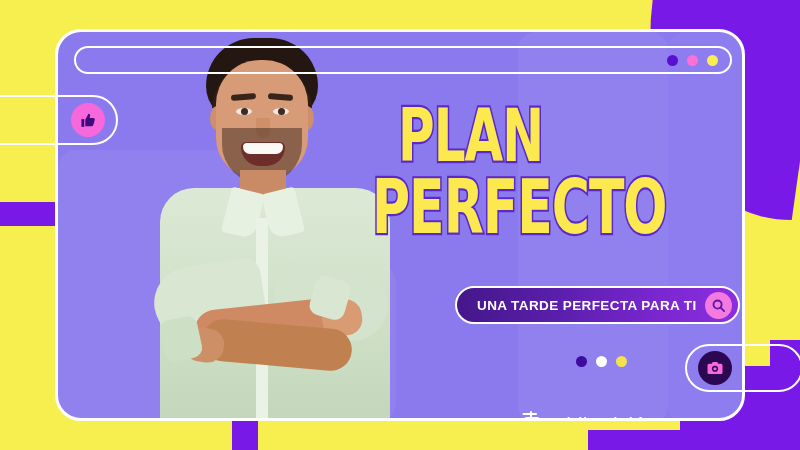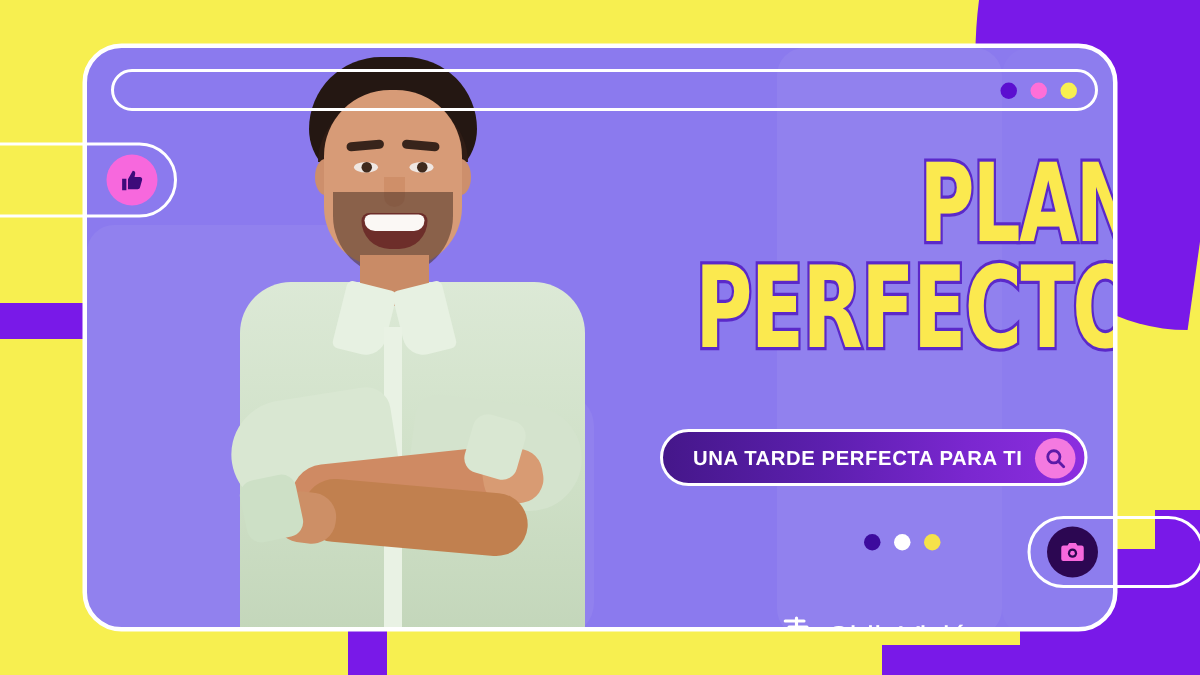--- a/index.html
+++ b/index.html
@@ -135,42 +135,42 @@
     background:#c1804f; border-radius:24px; transform:rotate(5deg);
   }
   .hand-a { position:absolute; left:224px; top:268px; width:40px; height:36px; background:#d89b73; border-radius:16px; transform:rotate(-10deg); }
   .hand-b { position:absolute; left:86px; top:296px; width:40px; height:34px; background:#cd8f66; border-radius:16px; transform:rotate(8deg); }
   .cuff-a { position:absolute; left:214px; top:246px; width:36px; height:40px; background:#d9e7d2; border-radius:10px; transform:rotate(16deg); }
   .cuff-b { position:absolute; left:64px; top:286px; width:38px; height:42px; background:#cde0c6; border-radius:10px; transform:rotate(-12deg); }
   .pocket { position:absolute; left:196px; top:250px; width:44px; height:34px; border:2px solid rgba(150,175,140,.5); border-radius:4px; }
 
   
   .headline {
-    position:absolute; left:340px; top:72px; width:360px;
-    z-index:7; text-align:right;
+    position:absolute; left:314px; top:72px; width:360px;
+    z-index:7; text-align:left;
   }
   .hl-line {
     font-family:"DejaVu Sans", sans-serif;
     font-weight:bold;
     color:#fbe94f;
     -webkit-text-stroke:3px #5b29c9;
     paint-order:stroke fill;
     line-height:.88;
     letter-spacing:-1px;
     text-transform:uppercase;
     transform:scaleY(1.45);
     transform-origin:top center;
     display:block;
   }
   .hl-1 { font-size:50px; margin-left:26px; }
   .hl-2 { font-size:52px; margin-top:27px; }
 
   
   .pill {
-    position:absolute; left:382px; top:254px;
+    position:absolute; left:397px; top:254px;
     width:285px; height:38px;
     background:linear-gradient(90deg,#45178a 0%,#5c1fae 38%,#7a27cf 72%,#8c2ee0 100%);
     border:2.5px solid #ffffff;
     border-radius:19px;
     display:flex; align-items:center;
     padding:0 6px 0 20px; gap:1px;
     z-index:8;
   }
   .pill-text {
     color:#ffffff; font-size:13.5px; font-weight:bold;

